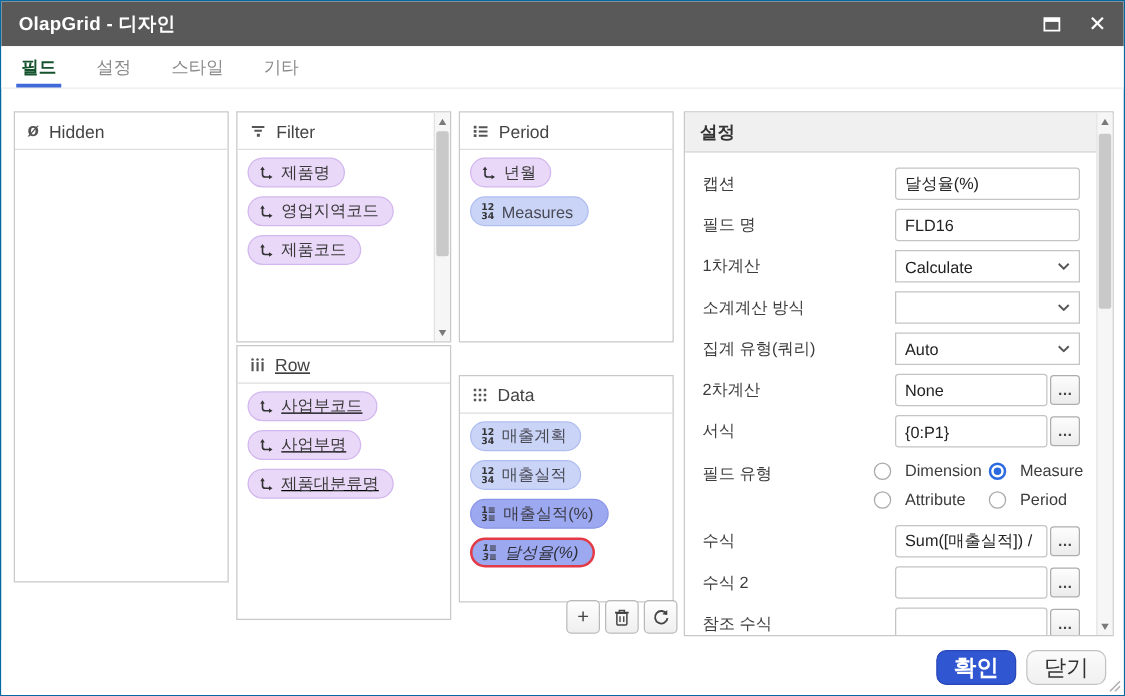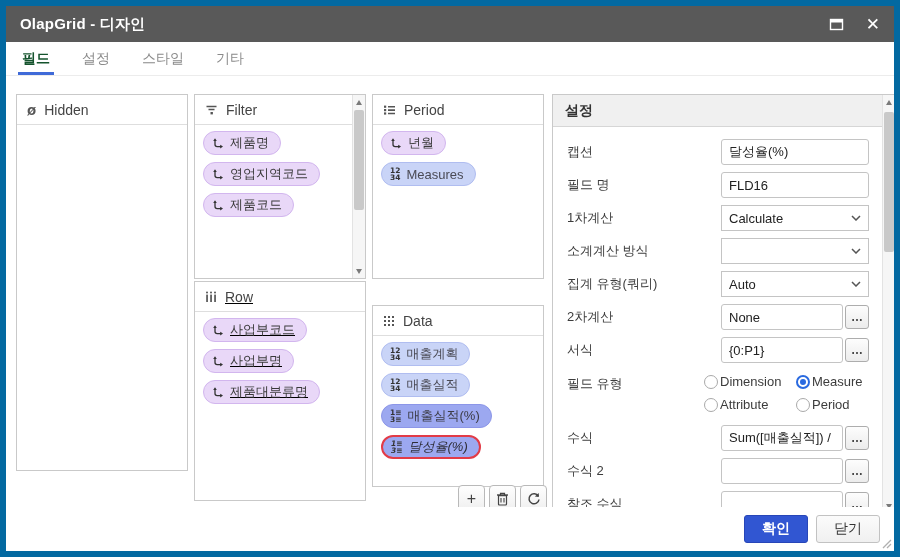--- a/index.html
+++ b/index.html
@@ -1,17 +1,17 @@
 <!DOCTYPE html>
 <html><head>
 <meta charset="utf-8">
 <style>
   * { box-sizing: border-box; margin: 0; padding: 0; }
   html,body { width: 900px; height: 557px; font-family: "Liberation Sans", sans-serif; background:#fff; }
-  .dialog { position:relative; width:900px; height:557px; border:6px solid #0369a1; background:#fff; overflow:hidden; }
+  .dialog { position:relative; width:900px; height:557px; border:1px solid #0369a1; background:#fff; overflow:hidden; }
 
   
   .titlebar { height:36px; background:#595959; color:#fff; display:flex; align-items:center; padding:0 14px; }
   .titlebar .title { font-size:15px; font-weight:bold; letter-spacing:.2px; }
   .win-btns { margin-left:auto; display:flex; align-items:center; gap:22px; }
   .win-btn { cursor:pointer; display:flex; align-items:center; }
   .close-glyph { font-size:17px; line-height:1; color:#fff; }
 
   
   .tabbar { height:34px; display:flex; align-items:stretch; padding-left:14px; gap:28px; border-bottom:1px solid #ececec; background:#fff; }
@@ -52,34 +52,34 @@
   .settings-head { height:32px; background:#f0f0f0; border-bottom:1px solid #d6d6d6; display:flex; align-items:center; padding:0 12px; font-size:14px; font-weight:600; color:#333; }
   .settings-body { padding:12px 26px 0 14px; }
   .s-row { display:flex; align-items:center; margin-bottom:7px; min-height:26px; }
   .s-label { flex:1; font-size:13px; color:#3c3c3c; }
   .s-ctrl { width:148px; display:flex; align-items:center; gap:2px; }
   .t-input { width:100%; height:26px; border:1px solid #c4c4c4; border-radius:3px; font-size:13px; padding:0 7px; color:#222; font-family:"Liberation Sans", sans-serif; background:#fff; }
   .sel { width:100%; height:26px; border:1px solid #c4c4c4; border-radius:0; display:flex; align-items:center; padding:0 7px; font-size:13px; color:#222; cursor:pointer; background:#fff; }
   .sel .sel-text { flex:1; overflow:hidden; white-space:nowrap; }
   .dots-btn { flex:none; width:24px; height:24px; border:1px solid #adadad; border-radius:3px; background:linear-gradient(#fdfdfd,#ececec); font-size:12px; font-weight:bold; color:#444; display:flex; align-items:center; justify-content:center; cursor:pointer; }
   .radio-wrap { width:165px; display:flex; flex-wrap:wrap; row-gap:8px; margin:4px 0 6px; }
-  .radio-item { display:flex; align-items:center; gap:2px; font-size:13px; color:#3c3c3c; cursor:pointer; }
+  .radio-item { display:flex; align-items:center; gap:11px; font-size:13px; color:#3c3c3c; cursor:pointer; }
   .radio-item.c1 { width:92px; } .radio-item.c2 { width:70px; }
   .radio { width:14px; height:14px; border-radius:50%; border:1px solid #a9a9a9; background:#fff; position:relative; flex:none; }
   .radio[data-checked="true"] { border:2px solid #2a6ae0; }
   .radio[data-checked="true"]::after { content:""; position:absolute; left:2px; top:2px; width:6px; height:6px; border-radius:50%; background:#2a6ae0; }
   .s-row.top { align-items:flex-start; } .s-row.top .s-label { padding-top:5px; }
 
   
   .mini-toolbar { position:absolute; left:452px; top:479px; display:flex; gap:4px; }
   .mini-btn { width:27px; height:27px; border:1px solid #b9b9b9; border-radius:4px; background:linear-gradient(#fefefe,#efefef); display:flex; align-items:center; justify-content:center; font-size:16px; color:#444; cursor:pointer; }
 
   
   .footer { position:absolute; left:0; right:0; bottom:0; height:44px; display:flex; align-items:center; justify-content:flex-end; gap:8px; padding:0 14px; background:#fff; }
-  .btn { height:28px; min-width:64px; border-radius:3px; font-size:14px; display:flex; align-items:center; justify-content:center; cursor:pointer; padding:0 12px; }
+  .btn { height:28px; min-width:64px; border-radius:8px; font-size:18px; display:flex; align-items:center; justify-content:center; cursor:pointer; padding:0 12px; }
   .btn-ok { background:#3156d2; border:1px solid #2746b8; color:#fff; font-weight:bold; }
   .btn-close { background:linear-gradient(#fbfbfb,#f0f0f0); border:1px solid #c2c2c2; color:#333; }
   .grip { position:absolute; right:2px; bottom:2px; }
   svg.ic { display:block; }
 </style>
 </head>
 <body>
 
 <div class="dialog">
 

